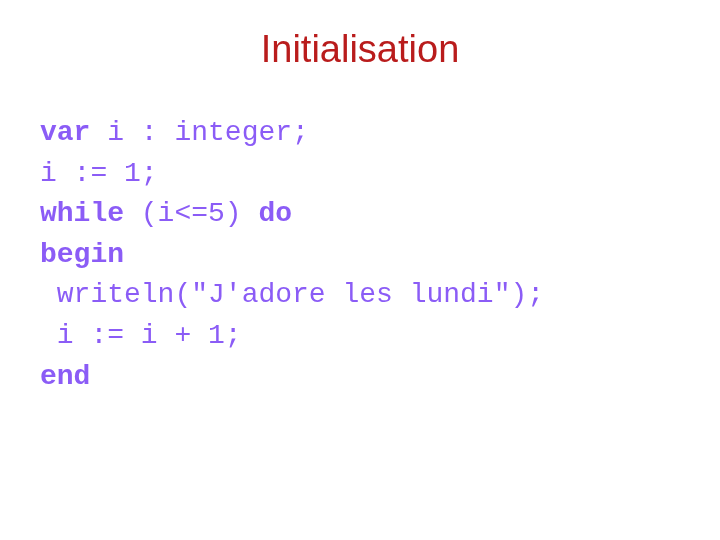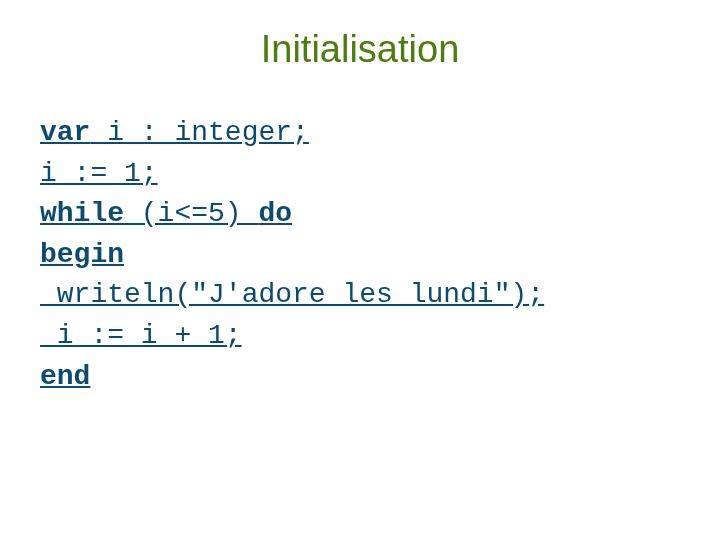--- a/index.html
+++ b/index.html
@@ -16,31 +16,30 @@
     }
     .slide {
       width: 100%;
       height: 100%;
       padding: 28px 40px 40px 40px;
     }
     .title {
       text-align: center;
       font-size: 38px;
       font-weight: normal;
-      color: #4d7c0f;
+      color: #b91c1c;
       margin-bottom: 42px;
       letter-spacing: 0px;
     }
     .code-block {
       font-family: "Courier New", Courier, monospace;
       font-size: 28px;
       line-height: 1.45;
-      color: #0c4a6e;
+      color: #8b5cf6;
       white-space: pre;
-      text-decoration: underline;
     }
     .bold {
       font-weight: bold;
     }
   </style>
 </head>
 <body>
 
 <div class="slide">
   <h1 class="title">Initialisation</h1>

